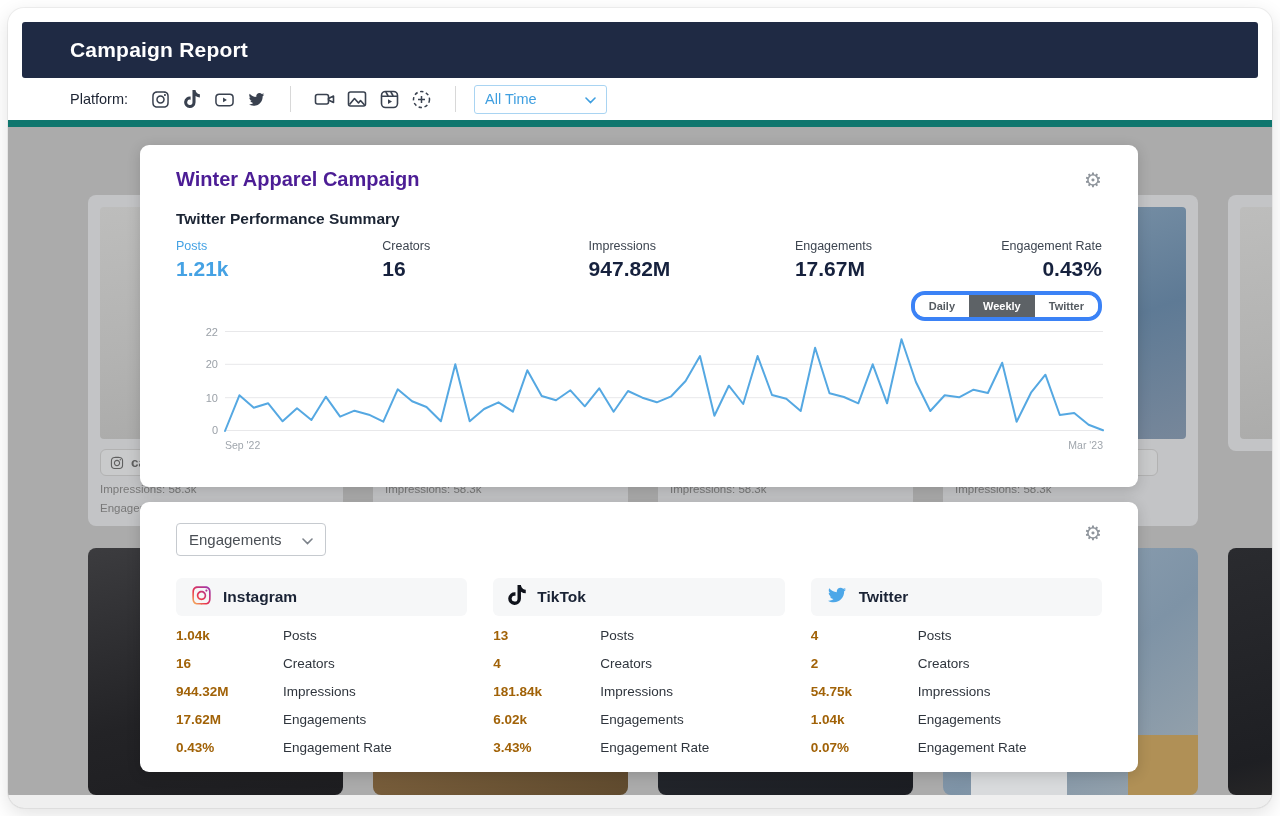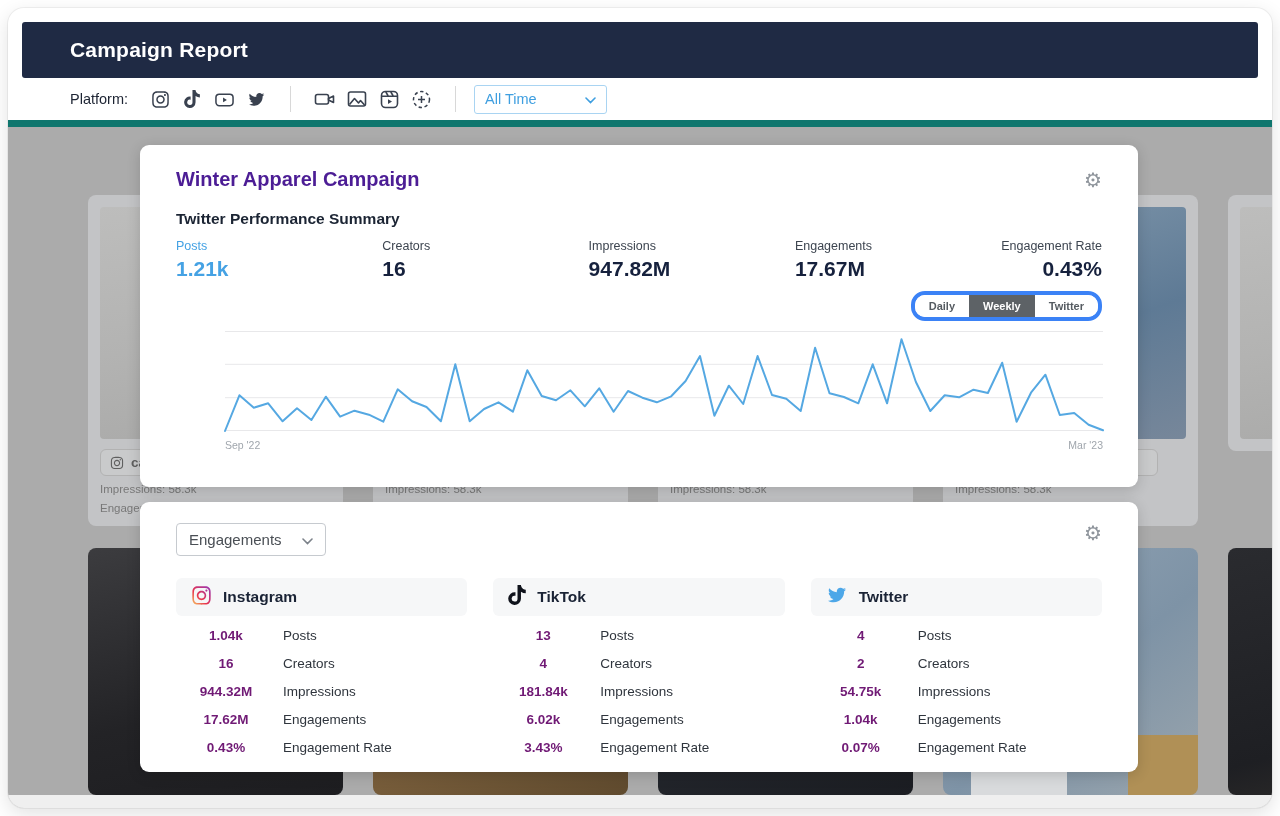--- a/index.html
+++ b/index.html
@@ -82,21 +82,21 @@
   
   .b-toprow { display:flex; align-items:flex-start; justify-content:space-between; padding-top:21px; }
   .metric-select { display:flex; align-items:center; justify-content:space-between; width:150px; height:33px;
     border:1px solid #c6cacf; border-radius:4px; padding:0 12px; font-size:15px; color:#4a4f55; cursor:pointer; background:#fff; }
   .platforms { display:flex; gap:26px; margin-top:22px; }
   .platform-col { flex:1; }
   .platform-head { display:flex; align-items:center; gap:11px; background:#f6f7f8; border-radius:6px; height:38px; padding:0 15px; }
   .platform-head .p-name { font-size:15.5px; font-weight:700; color:#1a2335;text-align:right; }
   .p-stats { margin-top:12px; }
   .p-row { display:flex; align-items:baseline; height:28px; }
-  .p-val { width:100px; text-align:center; font-size:13.5px; font-weight:700; color:#701a75; }
+  .p-val { width:100px; text-align:left; font-size:13.5px; font-weight:700; color:#a16207; }
   .p-lab { margin-left:7px; font-size:13.5px; color:#2f353d; }
 </style>
 </head>
 <body>
 
 <div class="window">
 
   <div class="app-header">
     <h1>Campaign Report</h1>
   </div>
@@ -271,20 +271,26 @@
 
         <div class="toggle-row">
           <div class="toggle-group">
             <button class="toggle-btn">Daily</button>
             <button class="toggle-btn selected">Weekly</button>
             <button class="toggle-btn">Twitter</button>
           </div>
         </div>
 
         <div class="chart-wrap">
+          <div class="ylabels">
+            <span style="top:1%">22</span>
+            <span style="top:33.3%">20</span>
+            <span style="top:66.7%">10</span>
+            <span style="top:99%">0</span>
+          </div>
           <div class="plot">
             <svg viewBox="0 0 878 100" preserveAspectRatio="none">
               <line x1="0" y1="0.5" x2="878" y2="0.5" stroke="#e8e8ea" stroke-width="1"></line>
               <line x1="0" y1="33.3" x2="878" y2="33.3" stroke="#e8e8ea" stroke-width="1"></line>
               <line x1="0" y1="66.7" x2="878" y2="66.7" stroke="#e8e8ea" stroke-width="1"></line>
               <line x1="0" y1="99.5" x2="878" y2="99.5" stroke="#e8e8ea" stroke-width="1"></line>
               <polyline id="chart-line" points="0.0,100.0 14.4,64.3 28.8,76.7 43.2,72.3 57.6,90.3 72.0,77.3 86.4,89.0 100.8,65.7 115.1,85.7 129.5,79.7 143.9,83.7 158.3,90.7 172.7,58.3 187.1,70.3 201.5,76.0 215.9,90.3 230.3,33.3 244.7,90.3 259.1,78.0 273.5,71.3 287.9,80.7 302.3,39.3 316.7,65.0 331.0,69.3 345.4,59.3 359.8,75.3 374.2,57.3 388.6,80.7 403.0,60.0 417.4,66.7 431.8,71.3 446.2,65.3 460.6,50.0 475.0,25.0 489.4,84.7 503.8,54.7 518.2,73.0 532.6,25.0 547.0,64.0 561.3,67.7 575.7,80.0 590.1,16.7 604.5,62.3 618.9,66.0 633.3,72.3 647.7,33.3 662.1,72.3 676.5,8.3 690.9,51.0 705.3,80.0 719.7,64.3 734.1,66.3 748.5,58.7 762.9,62.0 777.2,31.7 791.6,90.7 806.0,61.7 820.4,43.7 834.8,84.0 849.2,82.0 863.6,93.7 878.0,99.3" fill="none" stroke="#55a8e2" stroke-width="2" stroke-linejoin="round" stroke-linecap="round"></polyline>
             </svg>
           </div>
           <div class="xlabels">

